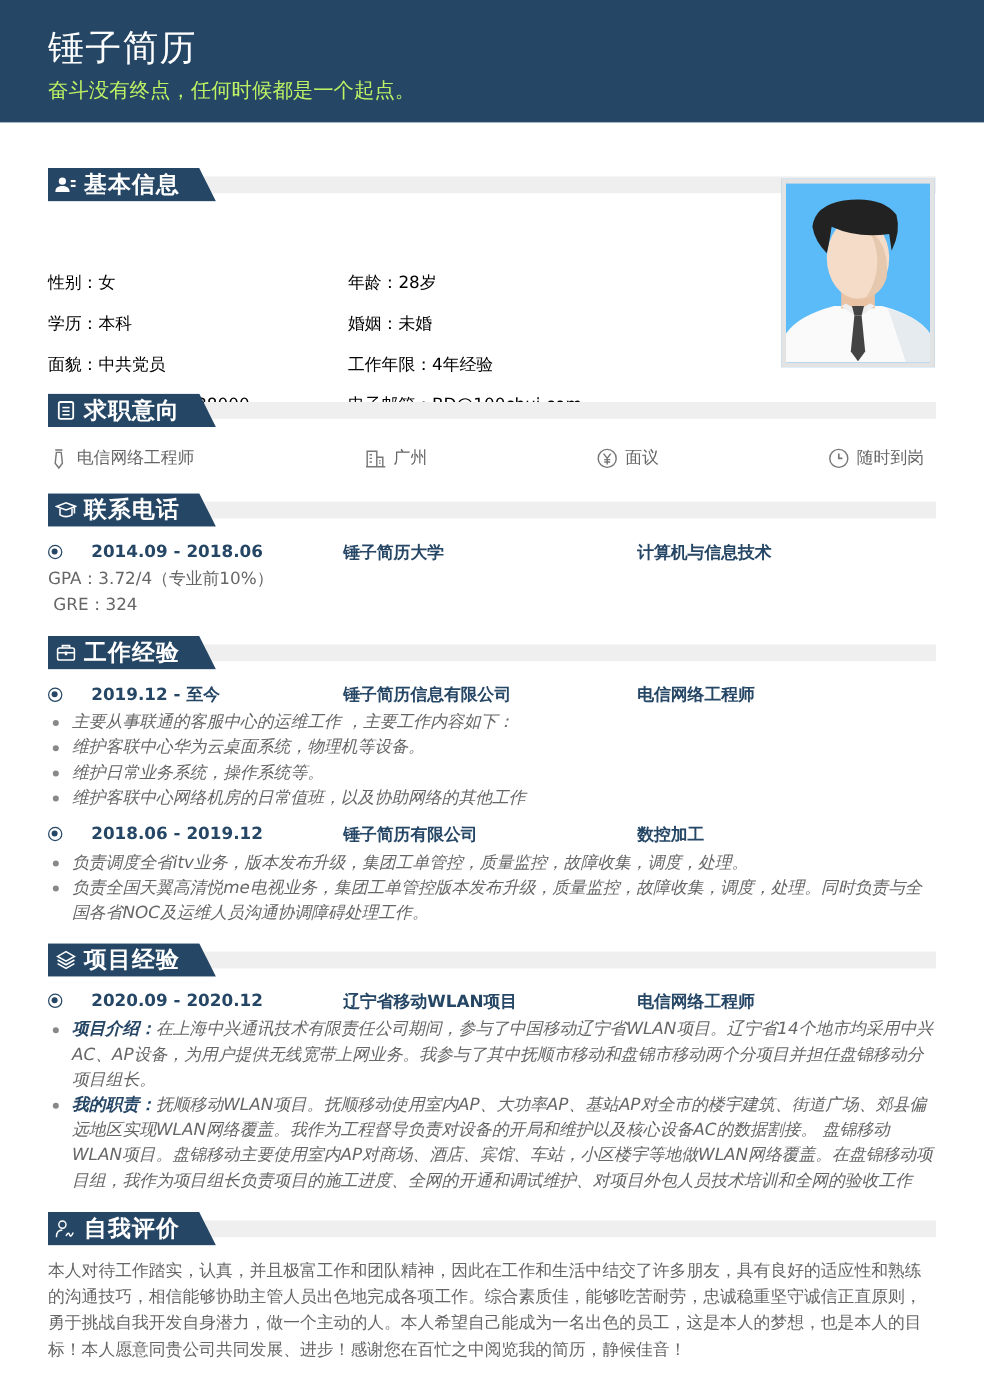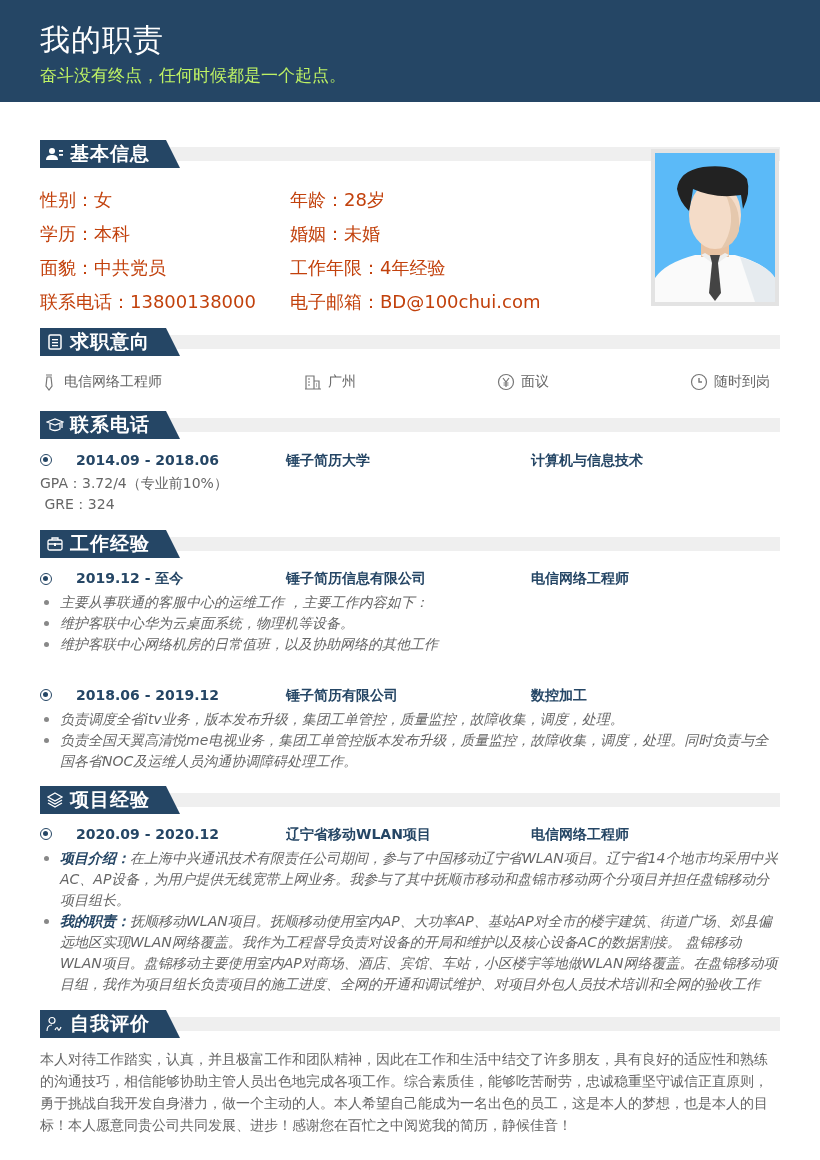--- a/index.html
+++ b/index.html
@@ -7,21 +7,21 @@
   .header { position: absolute; left: 0; top: 0; width: 820px; height: 102px; background: #254665; }
   .header .title { position: absolute; left: 40px; top: 20px; font-size: 30px; color: #fff; letter-spacing: 1px; }
   .header .motto { position: absolute; left: 40px; top: 64px; font-size: 17px; color: #bef264; }
 
   .sec-head { position: absolute; left: 40px; width: 740px; height: 28px; }
   .sec-head .bar { position: absolute; left: 130px; right: 0; top: 7px; height: 14px; background: #efefef; }
   .sec-head .tab { position: absolute; left: 0; top: 0; height: 28px; width: 140px; background: #254665; clip-path: polygon(0 0, 126px 0, 140px 28px, 0 28px); }
   .sec-head .icon { position: absolute; left: 6px; top: 6px; width: 18px; height: 16px; }
   .sec-head .label { position: absolute; left: 30px; top: 1px; font-size: 19px; font-weight: bold; color: #fff; letter-spacing: 1px; }
 
-  .info { position: absolute; font-size: 18px; color: #c2410c; }
+  .info { position: absolute; font-size: 14px; color: #000000; margin-top: 39px; }
   .photo { position: absolute; left: 651px; top: 149px; width: 128px; height: 157px; border: 4px solid #e3e3e3; background: #5bbaf8; overflow: hidden; }
 
   .intent-item { position: absolute; top: 373px; font-size: 14px; color: #666; display: flex; align-items: center; gap: 6px; }
   .intent-item svg { width: 18px; height: 18px; }
 
   .row-head { position: absolute; left: 40px; width: 740px; height: 20px; font-size: 14px; font-weight: bold; color: #254665; }
   .row-head .date { position: absolute; left: 0; display: flex; align-items: center; gap: 24px; }
   .row-head .dot { width: 12px; height: 12px; border: 1.5px solid #254665; border-radius: 50%; position: relative; }
   .row-head .dot::after { content: ""; position: absolute; left: 2px; top: 2px; width: 5px; height: 5px; border-radius: 50%; background: #254665; }
   .row-head .org { position: absolute; left: 246px; }
@@ -31,21 +31,21 @@
   .bullets { position: absolute; left: 40px; width: 740px; font-size: 14px; color: #666; line-height: 21px; list-style: none; }
   .bullets li { position: relative; padding-left: 20px; font-style: italic; }
   .bullets li::before { content: ""; position: absolute; left: 4px; top: 8px; width: 5px; height: 5px; border-radius: 50%; background: #888; }
   .bullets b { color: #254665; }
   .para { position: absolute; left: 40px; top: 1048px; width: 740px; font-size: 14px; color: #666; line-height: 22px; }
 </style>
 </head>
 <body>
 
 <div class="header">
-  <div class="title">我的职责</div>
+  <div class="title">锤子简历</div>
   <div class="motto">奋斗没有终点，任何时候都是一个起点。</div>
 </div>
 
 <div class="sec-head" style="top:140px;padding-left:44px;">
   <div class="bar"></div>
   <div class="tab">
     <svg class="icon" viewBox="0 0 18 16">
         <circle cx="6" cy="5" r="3" fill="#fff"></circle>
         <path d="M0 14c0-4 3-5 6-5s6 1 6 5z" fill="#fff"></path>
         <rect x="13" y="4" width="4" height="1.8" fill="#fff"></rect>
@@ -153,20 +153,21 @@
   <span class="date">
       <span class="dot"></span>
       <span>2019.12 - 至今</span>
     </span>
   <span class="org">锤子简历信息有限公司</span>
   <span class="role">电信网络工程师</span>
 </div>
 <ul class="bullets" style="top:592px;">
   <li>主要从事联通的客服中心的运维工作 ，主要工作内容如下：</li>
   <li>维护客联中心华为云桌面系统，物理机等设备。</li>
+  <li>维护日常业务系统，操作系统等。</li>
   <li>维护客联中心网络机房的日常值班，以及协助网络的其他工作</li>
 </ul>
 <div class="row-head" style="top:687px;">
   <span class="date">
       <span class="dot"></span>
       <span>2018.06 - 2019.12</span>
     </span>
   <span class="org">锤子简历有限公司</span>
   <span class="role">数控加工</span>
 </div>

